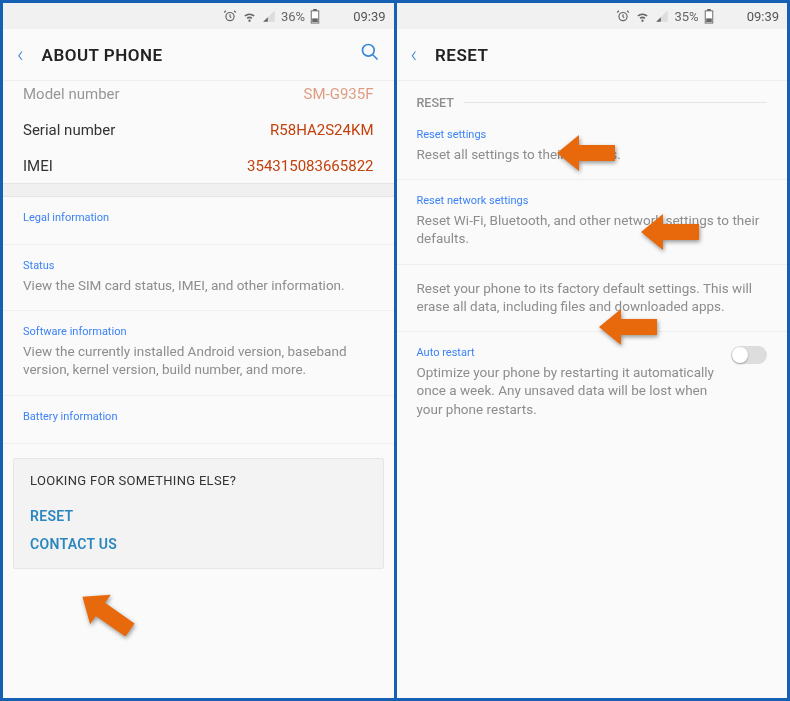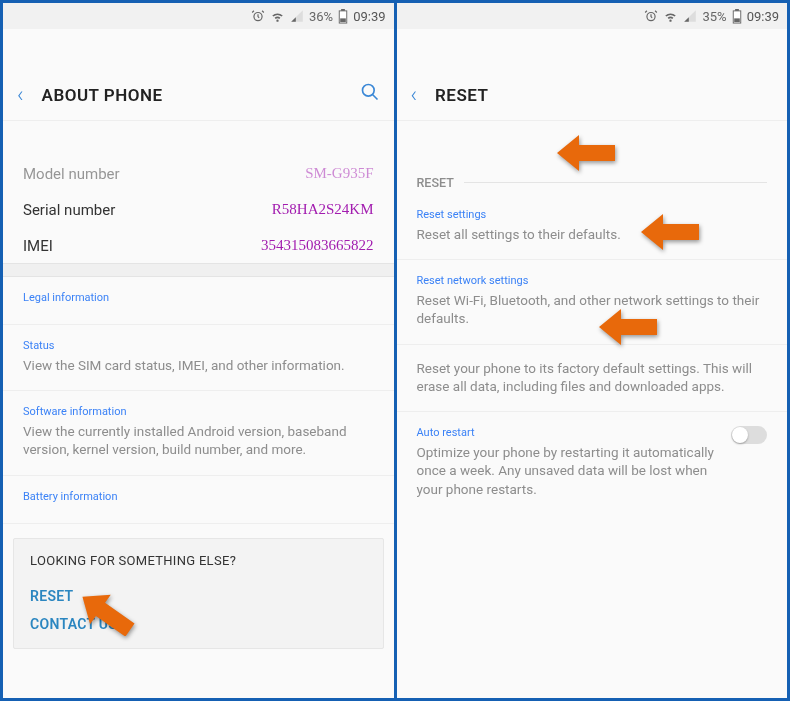--- a/index.html
+++ b/index.html
@@ -19,35 +19,34 @@
     background: #1560b3;
     gap: 3px;
   }
   .phone {
     flex: 1;
     background: #fafafa;
     display: flex;
     flex-direction: column;
     position: relative;
     overflow: hidden;
-    gap: 40px;
   }
   .statusbar {
     height: 26px;
     background: #f1f1f1;
     display: flex;
     justify-content: flex-end;
     align-items: center;
     padding: 0 8px;
     gap: 5px;
     font-size: 12px;
     color: #555;
   }
   .statusbar .pct { font-size: 13px; color:#666; }
-  .statusbar .time { font-size: 13px; color:#555; }
+  .statusbar .time { font-size: 13px; color:#555;margin-left:28px; }
   .header {
     height: 52px;
     display: flex;
     align-items: center;
     padding: 0 14px;
     background: #fafafa;
     border-bottom: 1px solid #eee;
   }
   .back {
     color: #3a87d6;
@@ -63,21 +62,21 @@
     flex: 1;
   }
   .search-ico { color: #3a87d6; font-size: 20px; }
   .content { flex:1; overflow:hidden; background:#fafafa; position:relative;}
   .row {
     display:flex; justify-content:space-between;
     padding: 10px 20px 8px;
     font-size: 15px;
     color:#333;
   }
-  .row .val { color:#a21caf;font-family:Liberation Serif, serif; }
+  .row .val { color:#c2410c; }
   .bigsep { height: 14px; background:#f0f0f0; border-top:1px solid #e4e4e4; border-bottom:1px solid #e4e4e4;}
   .item {
     padding: 14px 20px 16px;
     border-bottom: 1px solid #eee;
   }
   .item:last-child { border-bottom:none; }
   .item .lbl { font-size: 11px; color:#3b82f6; margin-bottom:4px; }
   .item .sub { font-size: 13.5px; color:#8d8d8d; line-height:1.35; }
   .footer-box {
     margin: 14px 10px 10px;

